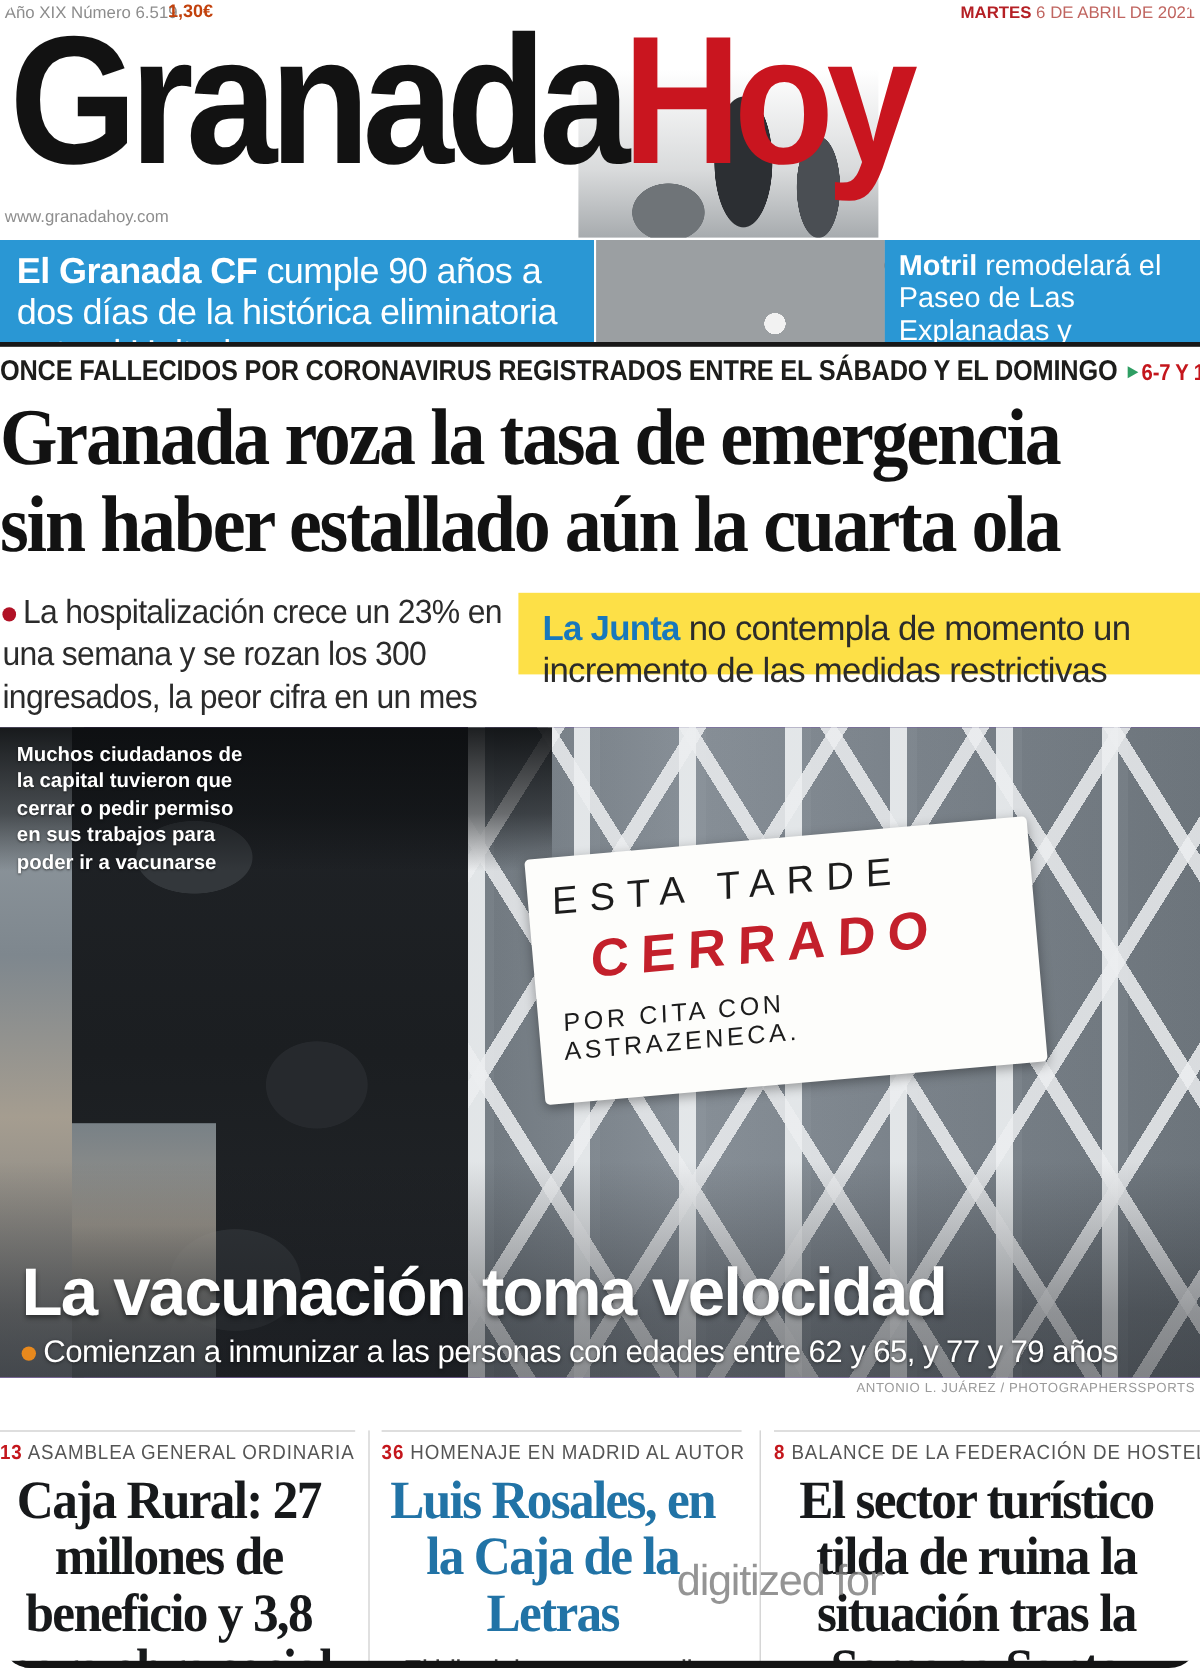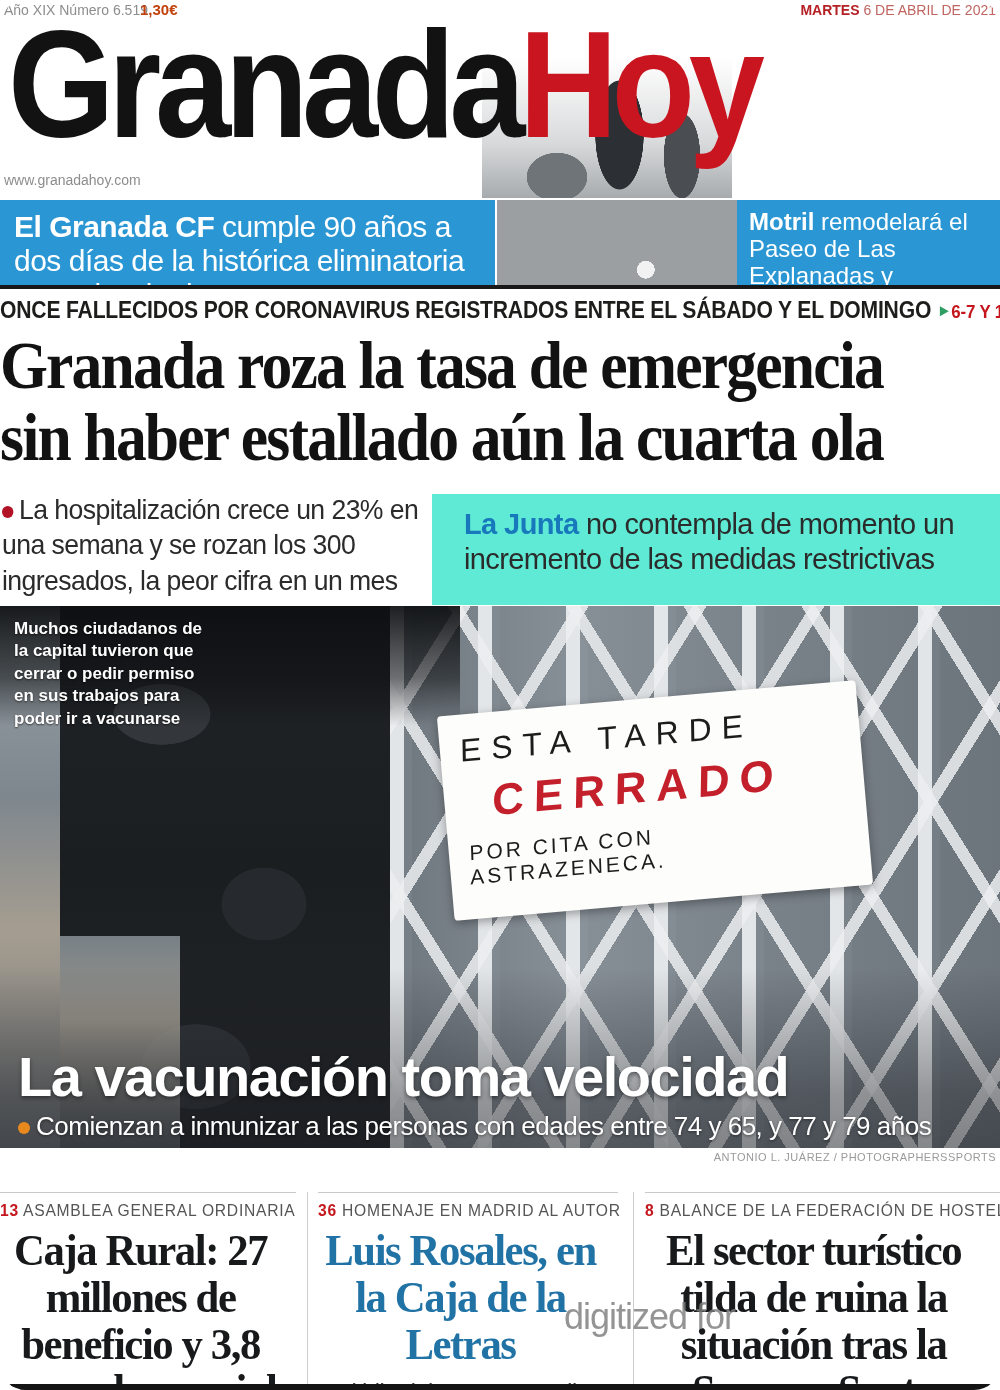--- a/index.html
+++ b/index.html
@@ -61,22 +61,22 @@
             font-family:"Liberation Serif",serif;font-weight:bold;color:#121212;
             font-size:67px;line-height:1.07;letter-spacing:-2px;
             transform:scaleX(.92);transform-origin:left top;}
 
   
   .sub-left{position:absolute;top:492px;left:2px;width:445px;font-size:28px;line-height:1.26;
             color:#2b2b2b;letter-spacing:-0.6px;transform:scaleX(.95);transform-origin:left top;}
   .dot{display:inline-block;width:12px;height:12px;border-radius:50%;margin-right:6px;vertical-align:1px;}
   .dot-red{background:#b11226;}
   .dot-orange{background:#e8891d;}
-  .sub-right{position:absolute;top:494px;left:432px;width:568px;height:111px;background:#5eead4;
-             box-sizing:border-box;padding:13px 32px;font-size:29px;line-height:1.22;
+  .sub-right{position:absolute;top:494px;left:432px;width:568px;height:68px;background:#fde047;
+             box-sizing:border-box;padding:13px 20px;font-size:29px;line-height:1.22;
              color:#2b2b2b;letter-spacing:-0.6px;}
   .junta{color:#1878bc;font-weight:bold;}
 
   
   .photo{position:absolute;top:606px;left:0;width:1000px;height:542px;overflow:hidden;background:#4c1d95;}
   .ph-street{position:absolute;left:0;top:0;width:70px;height:100%;
      background:linear-gradient(180deg,#9aa2a8 0%,#7e878e 35%,#a59d90 60%,#6a7076 100%);}
   .ph-building{position:absolute;left:60px;top:0;width:340px;height:100%;
      background:
        radial-gradient(ellipse 80px 50px at 30% 20%, #33373b 0 60%, transparent 61%),
@@ -178,21 +178,21 @@
     <div class="ph-gate"></div>
     <div class="ph-awning"></div>
     <div class="ph-darken"></div>
     <div class="ph-caption">Muchos ciudadanos de la capital tuvieron que cerrar o pedir permiso en sus trabajos para poder ir a vacunarse</div>
     <div class="sign">
       <div class="sign-l1">ESTA TARDE</div>
       <div class="sign-l2">CERRADO</div>
       <div class="sign-l3">POR CITA CON ASTRAZENECA.</div>
     </div>
     <div class="ph-headline">La vacunación toma velocidad</div>
-    <div class="ph-sub"><span class="dot dot-orange"></span><span>Comienzan a inmunizar a las personas con edades entre 74 y 65, y 77 y 79 años</span></div>
+    <div class="ph-sub"><span class="dot dot-orange"></span><span>Comienzan a inmunizar a las personas con edades entre 62 y 65, y 77 y 79 años</span></div>
   </div>
   <div class="credit">ANTONIO L. JUÁREZ / PHOTOGRAPHERSSPORTS</div>
 
   <div class="stories">
     <div class="story story-1">
       <div class="kicker"><span class="knum">13</span><span> ASAMBLEA GENERAL ORDINARIA</span></div>
       <div class="story-headline">Caja Rural: 27 millones de beneficio y 3,8 para obra social</div>
     </div>
     <div class="vsep vsep-1"></div>
     <div class="story story-2">

